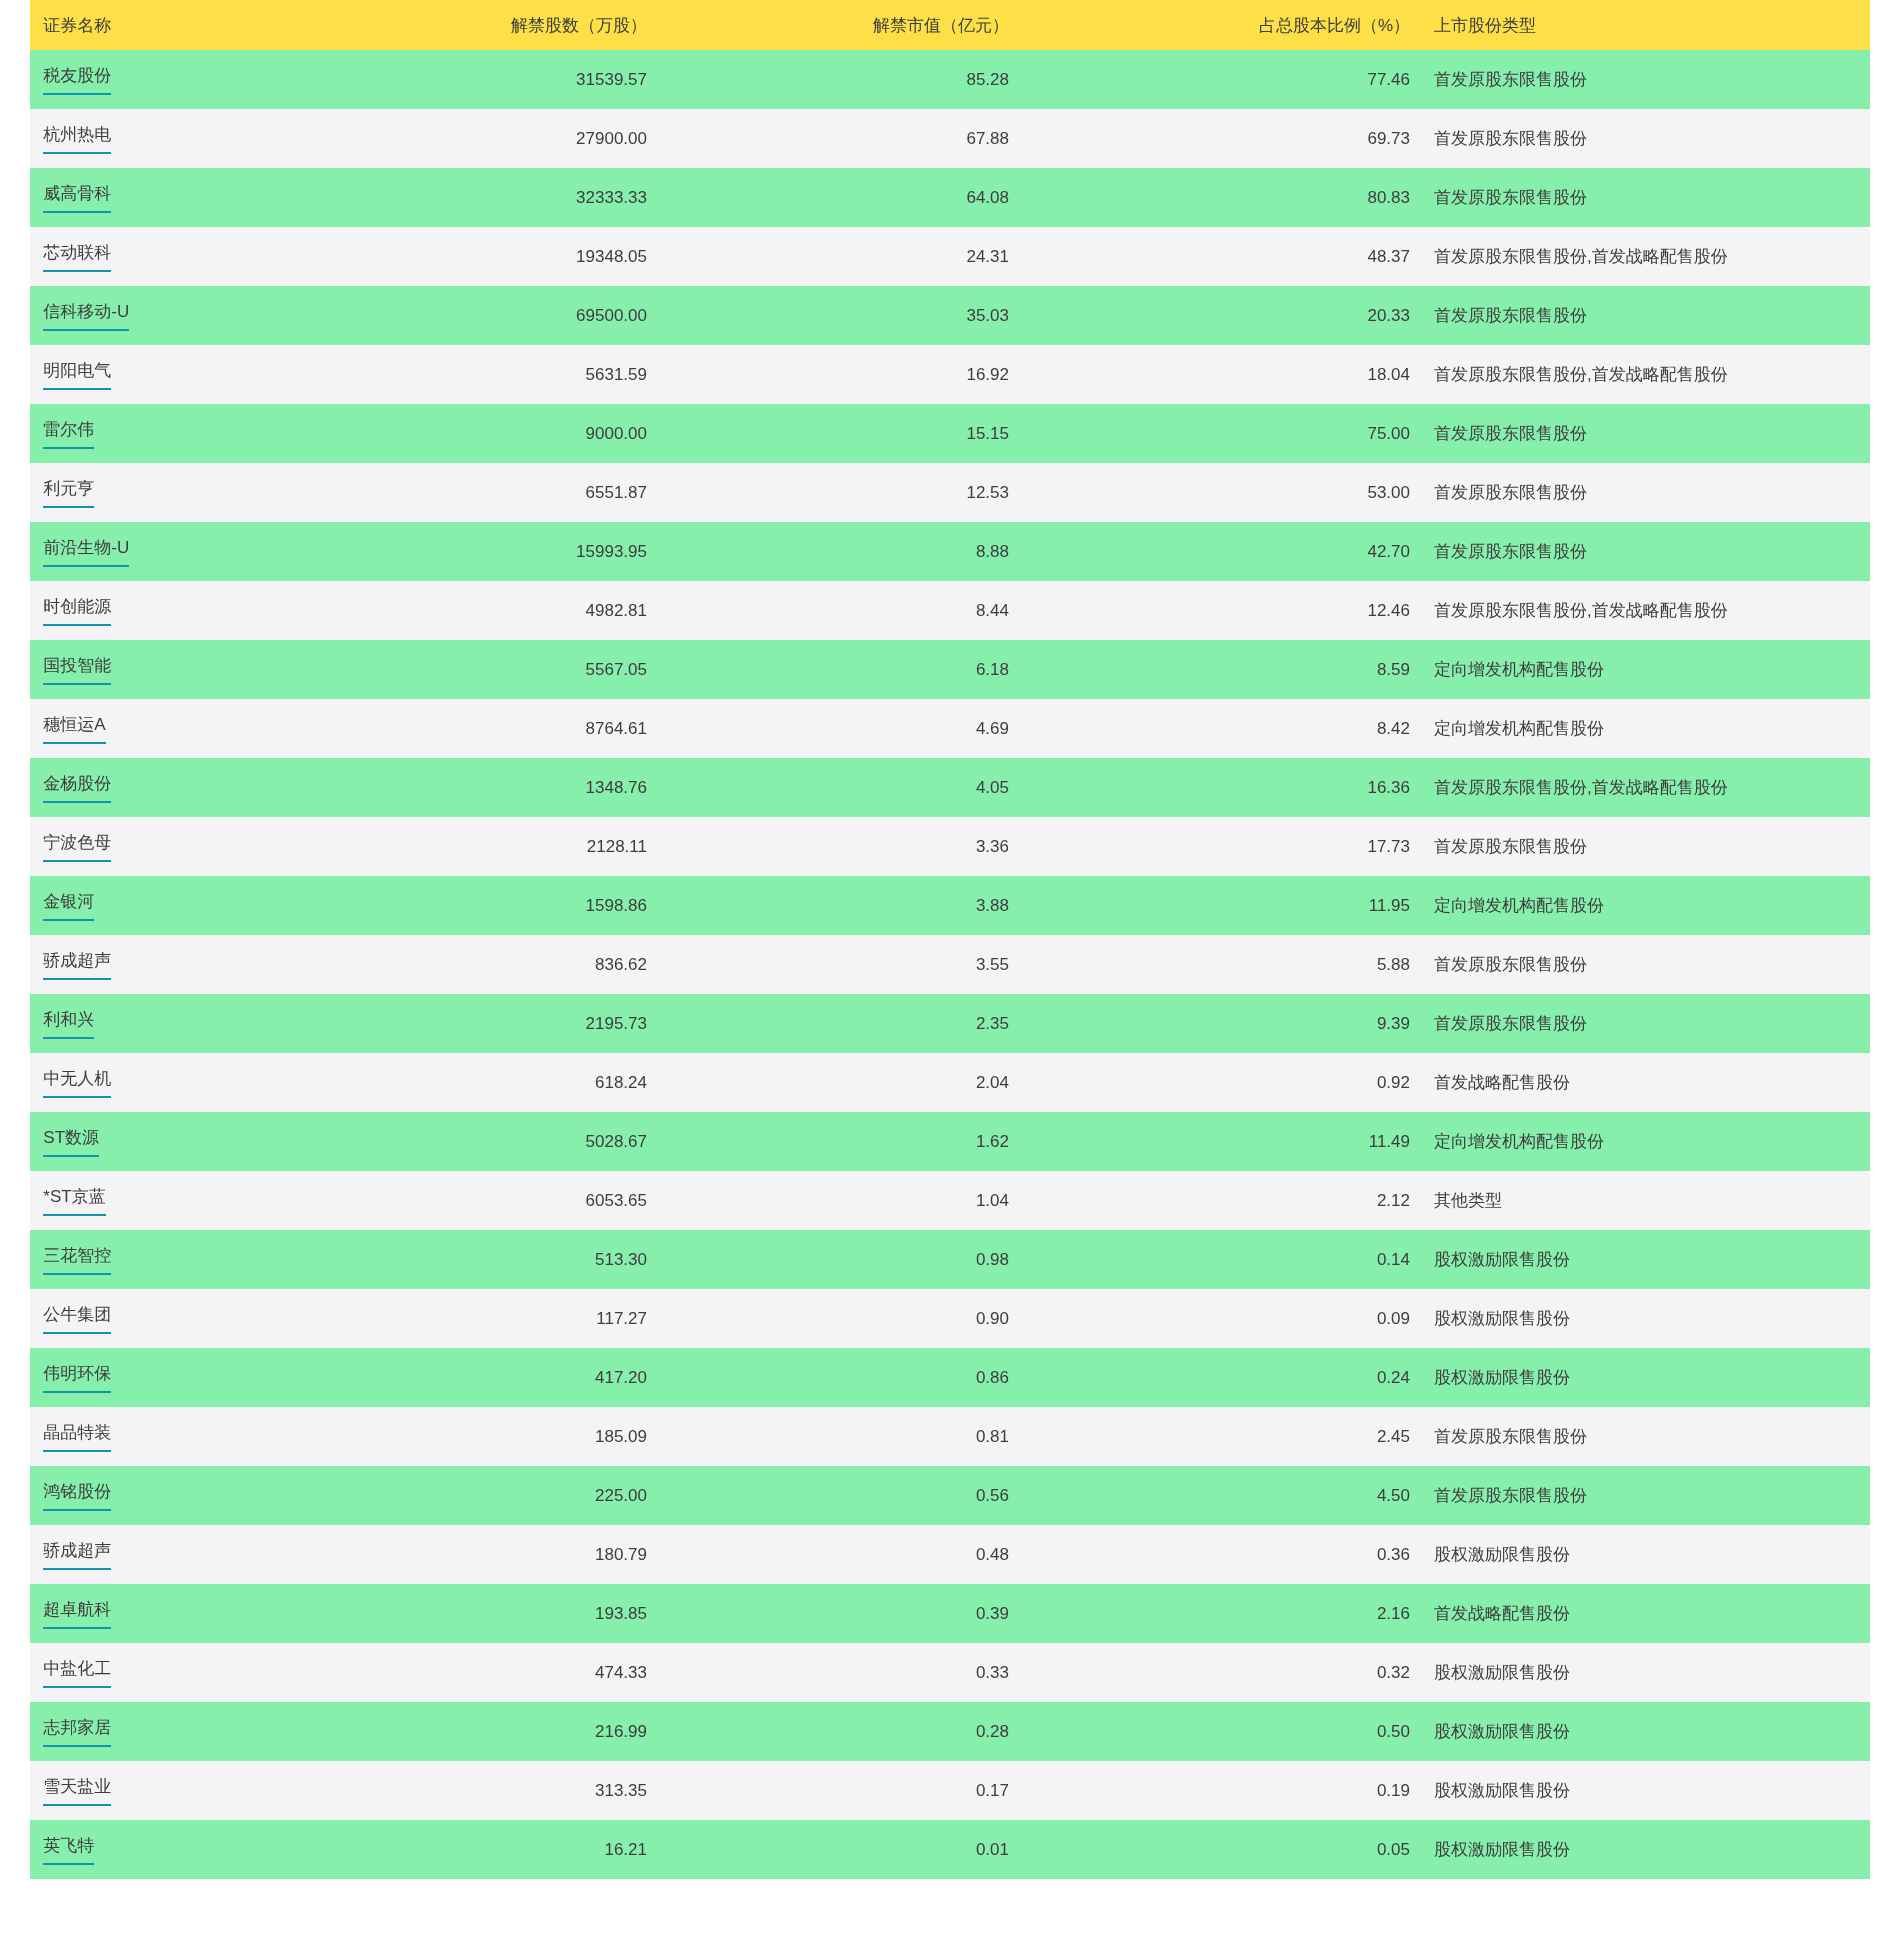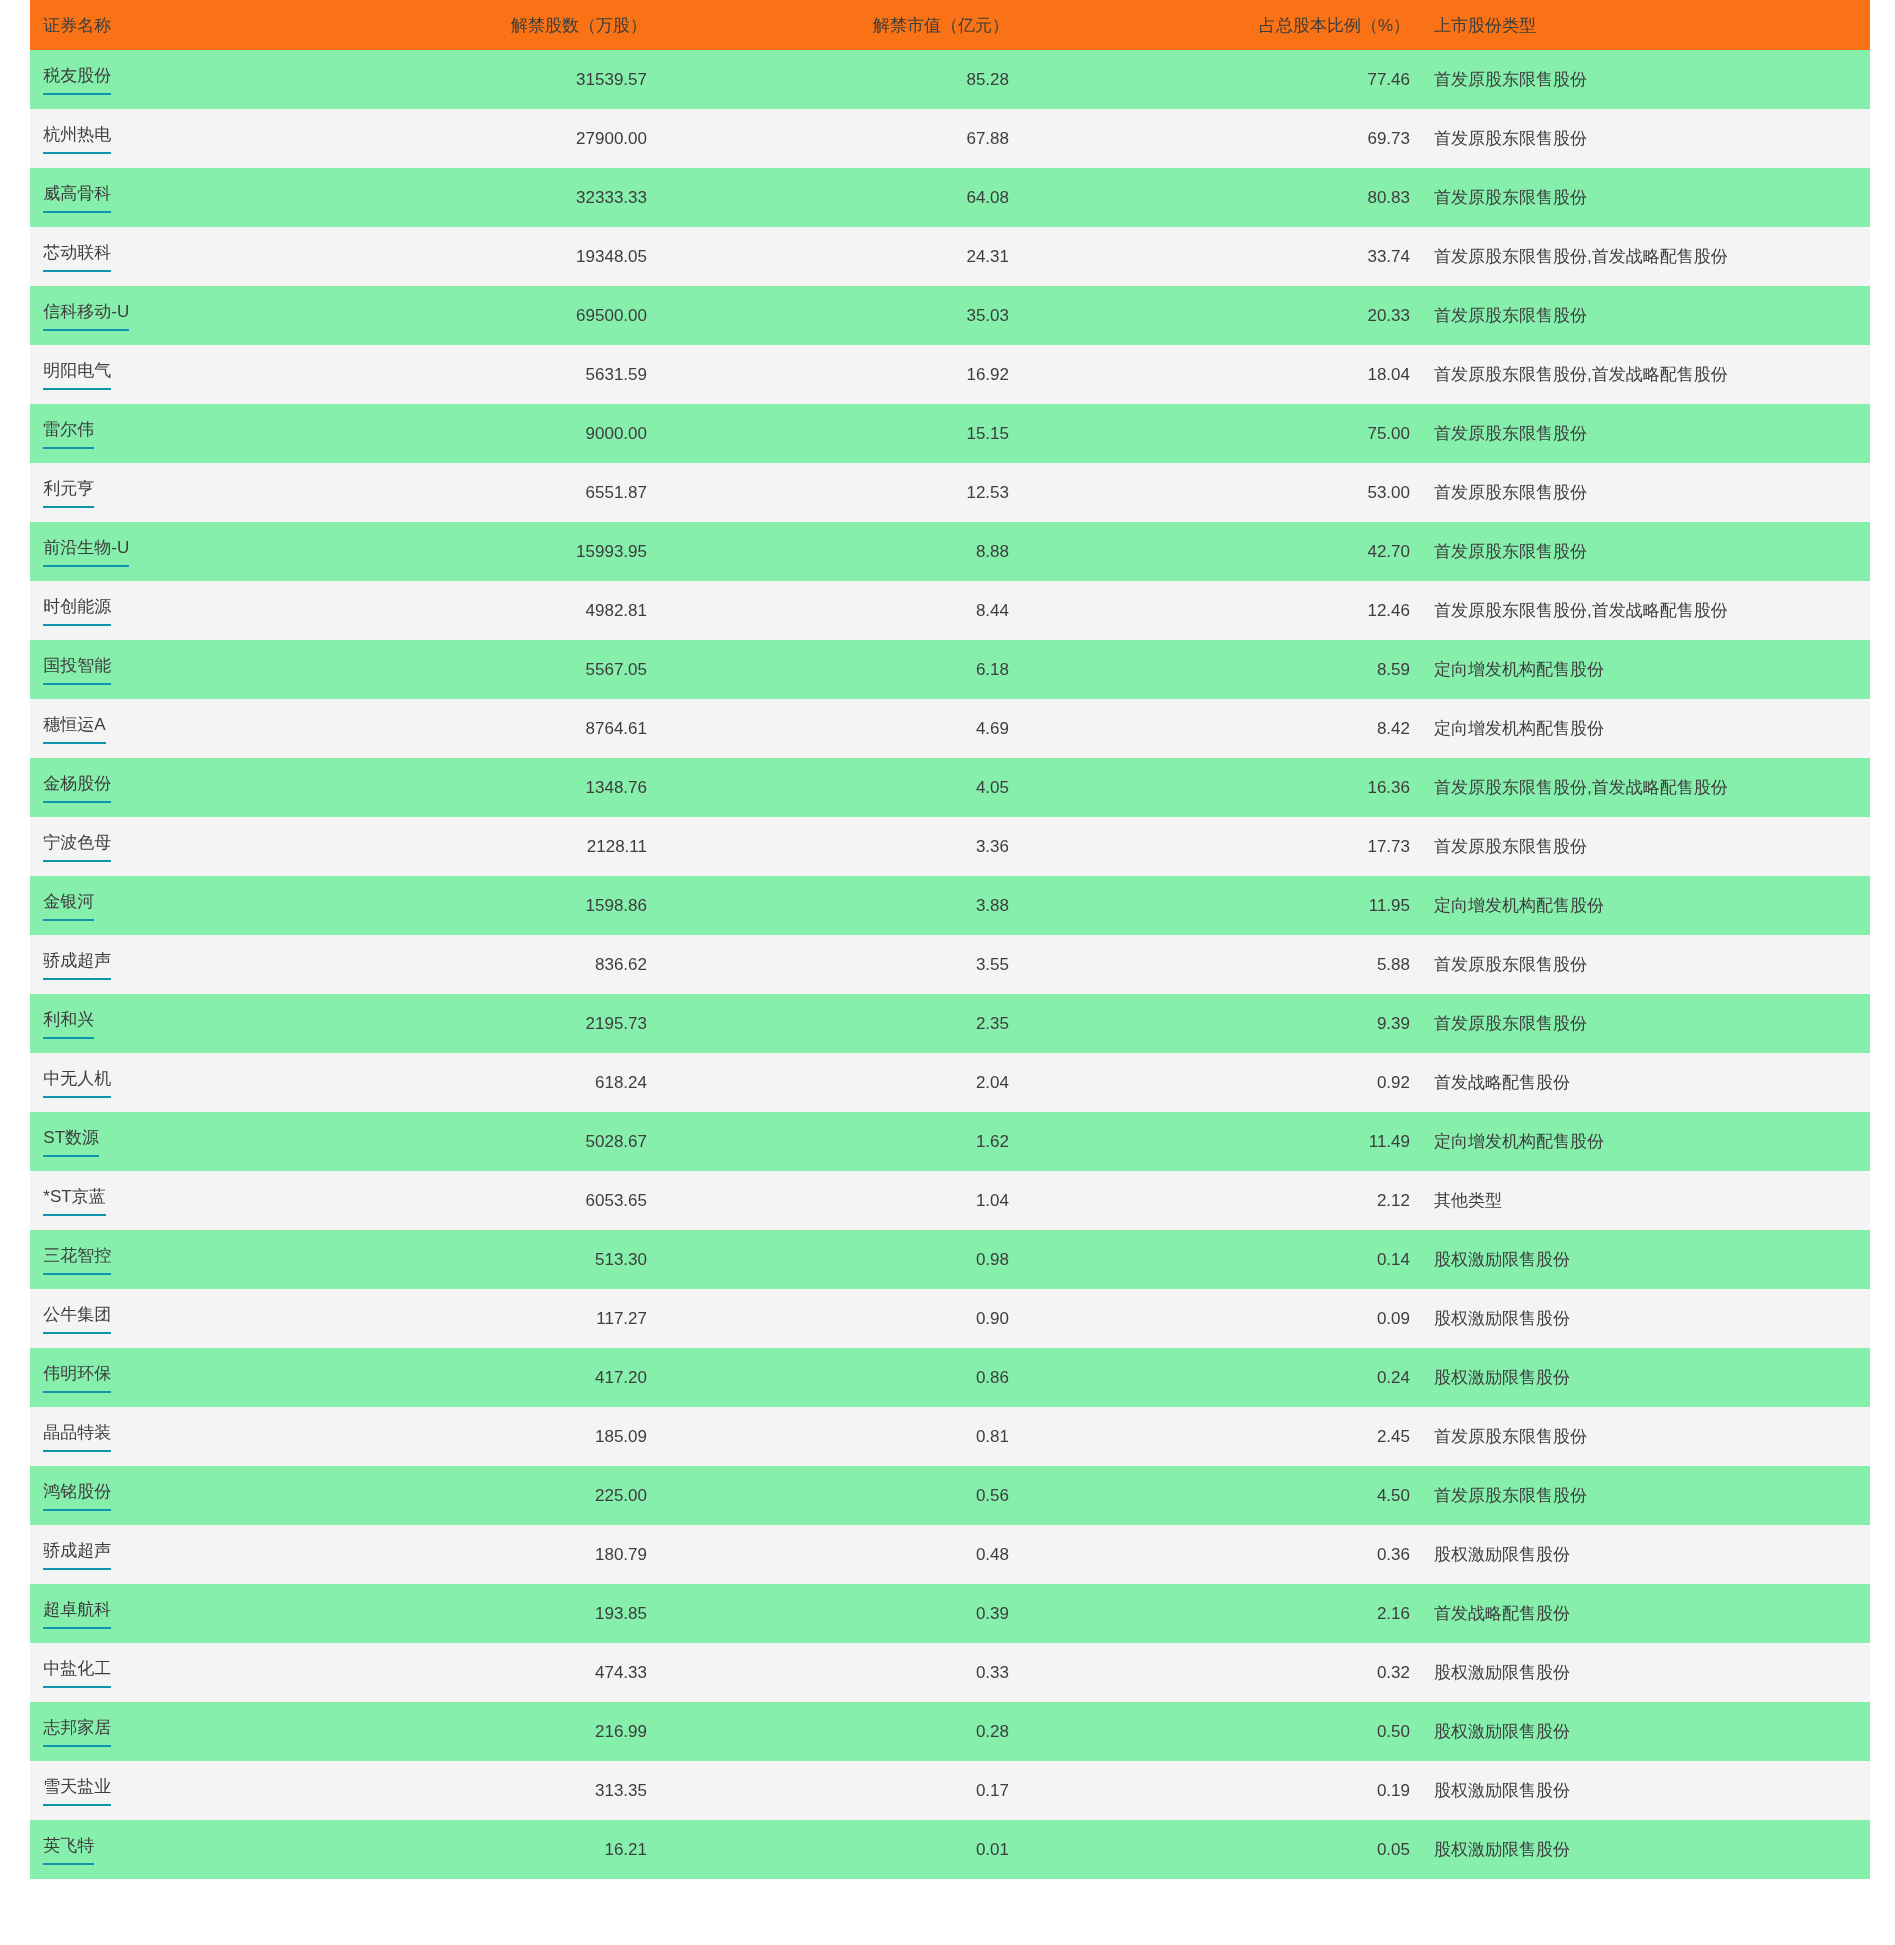--- a/index.html
+++ b/index.html
@@ -19,21 +19,21 @@
   }
   table {
     width: 100%;
     border-collapse: collapse;
     table-layout: fixed;
     font-size: 17px;
     color: #3d3d3d;
   }
   thead tr {
     height: 50px;
-    background: #f97316;
+    background: #fde047;
   }
   tbody tr {
     height: 59px;
     background: #86efac;
   }
   tbody tr:nth-child(even) {
     background: #f4f4f4;
   }
   th, td {
     font-weight: 400;
@@ -113,21 +113,21 @@
     <td class="num">80.83</td>
     <td class="c-type">首发原股东限售股份</td>
   </tr>
 
   <tr>
     <td class="c-name">
       <span class="stock-link">芯动联科</span>
     </td>
     <td class="num">19348.05</td>
     <td class="num">24.31</td>
-    <td class="num">33.74</td>
+    <td class="num">48.37</td>
     <td class="c-type">首发原股东限售股份,首发战略配售股份</td>
   </tr>
 
   <tr>
     <td class="c-name">
       <span class="stock-link">信科移动-U</span>
     </td>
     <td class="num">69500.00</td>
     <td class="num">35.03</td>
     <td class="num">20.33</td>

